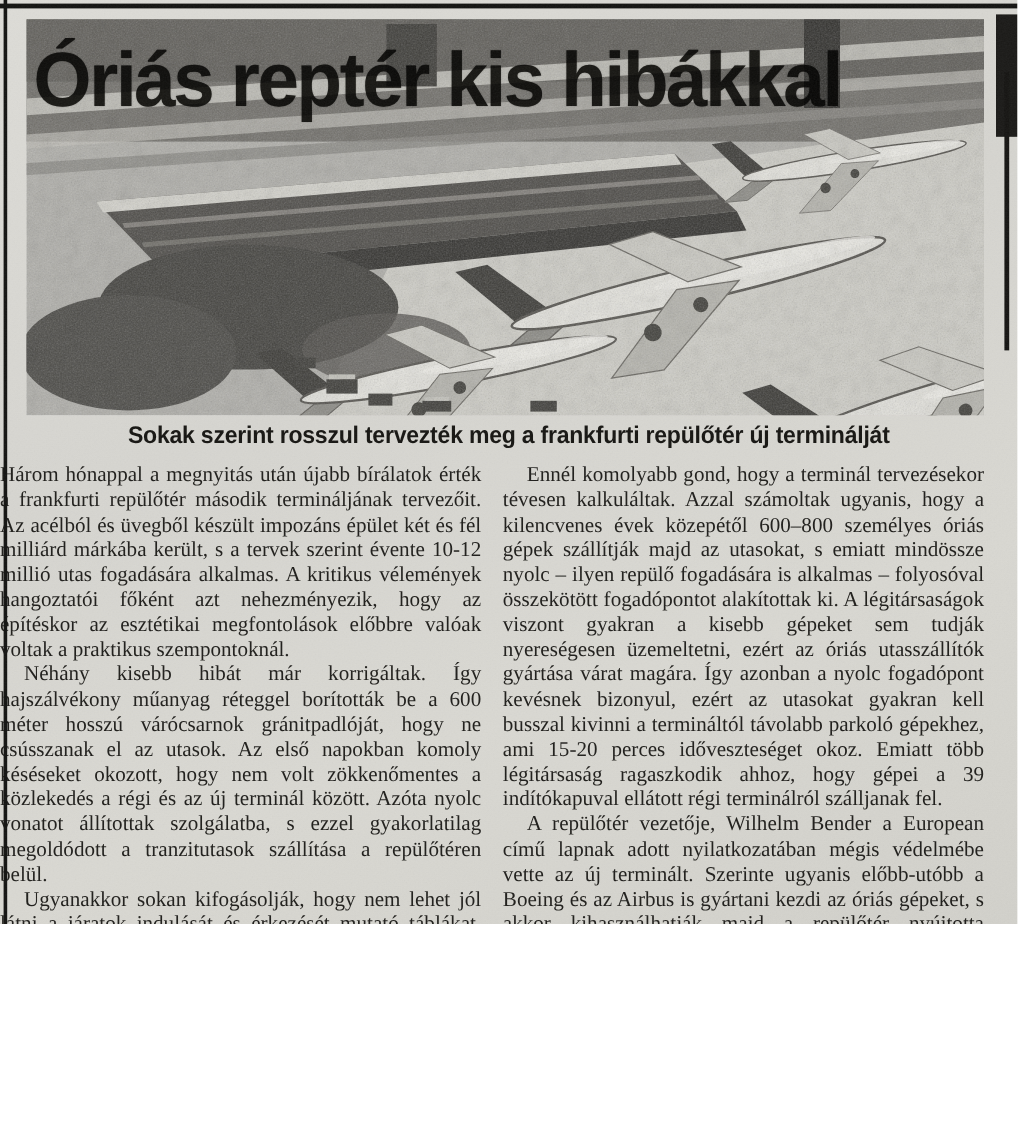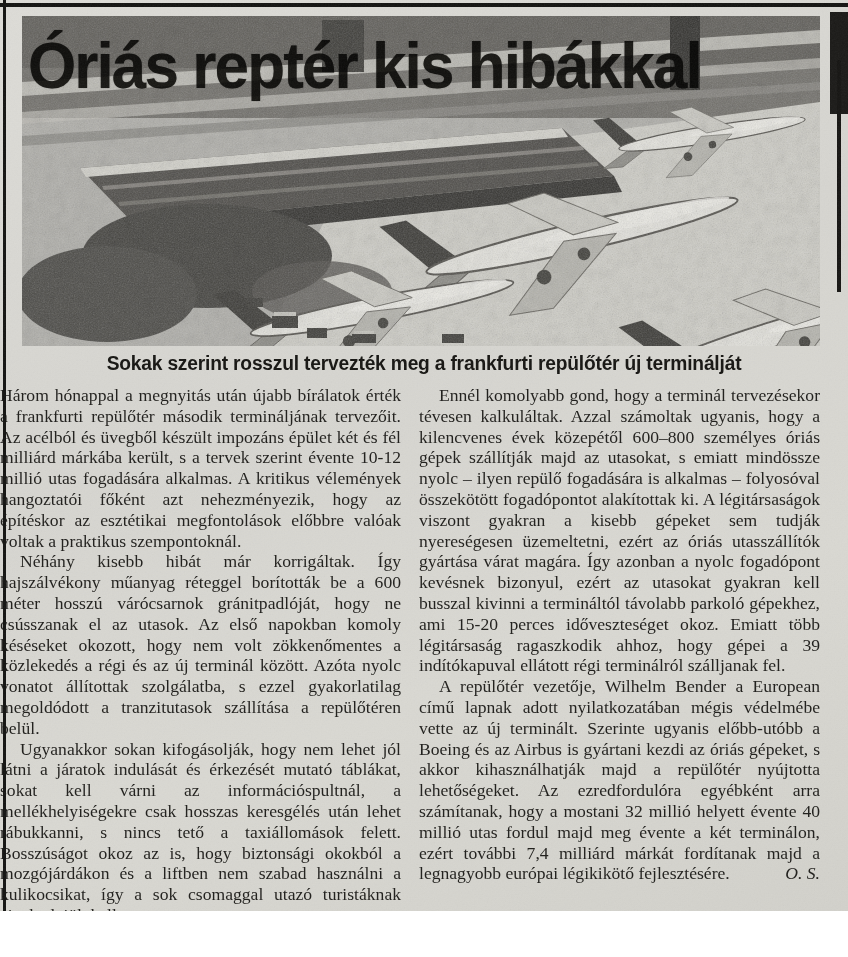--- a/index.html
+++ b/index.html
@@ -1,18 +1,18 @@
 <!DOCTYPE html>
 <html lang="hu"><head>
 <meta charset="utf-8">
 <style>
   html,body{margin:0;padding:0;}
   .page{
     position:relative;
-    width:848px;height:911px;
+    width:848px;height:770px;
     background:linear-gradient(160deg,#dddcd7 0%,#d6d5d0 40%,#d9d8d2 70%,#d2d1cb 100%);
     overflow:hidden;
     font-family:"Liberation Serif", serif;
     color:#1d1c1a;
   }
   
   .frame-top{position:absolute;left:0;top:3px;width:100%;height:4px;background:#121210;z-index:4;}
   .frame-left{position:absolute;left:3px;top:0;width:3px;height:100%;background:#121210;z-index:4;}
   .frame-bottom{position:absolute;left:0;top:948px;width:100%;height:4px;background:#121210;z-index:4;}
   .frame-right-blotch{position:absolute;right:0;top:12px;width:18px;height:102px;background:#1a1917;z-index:4;}

